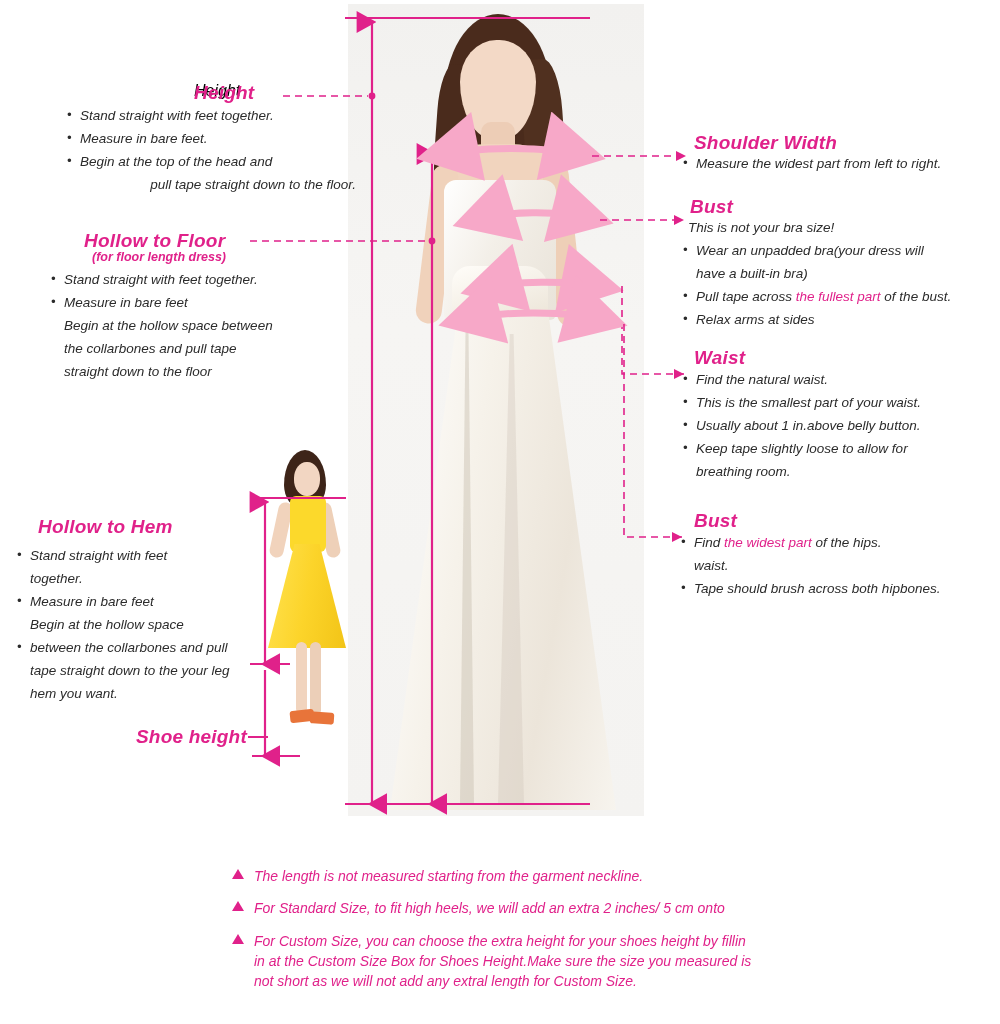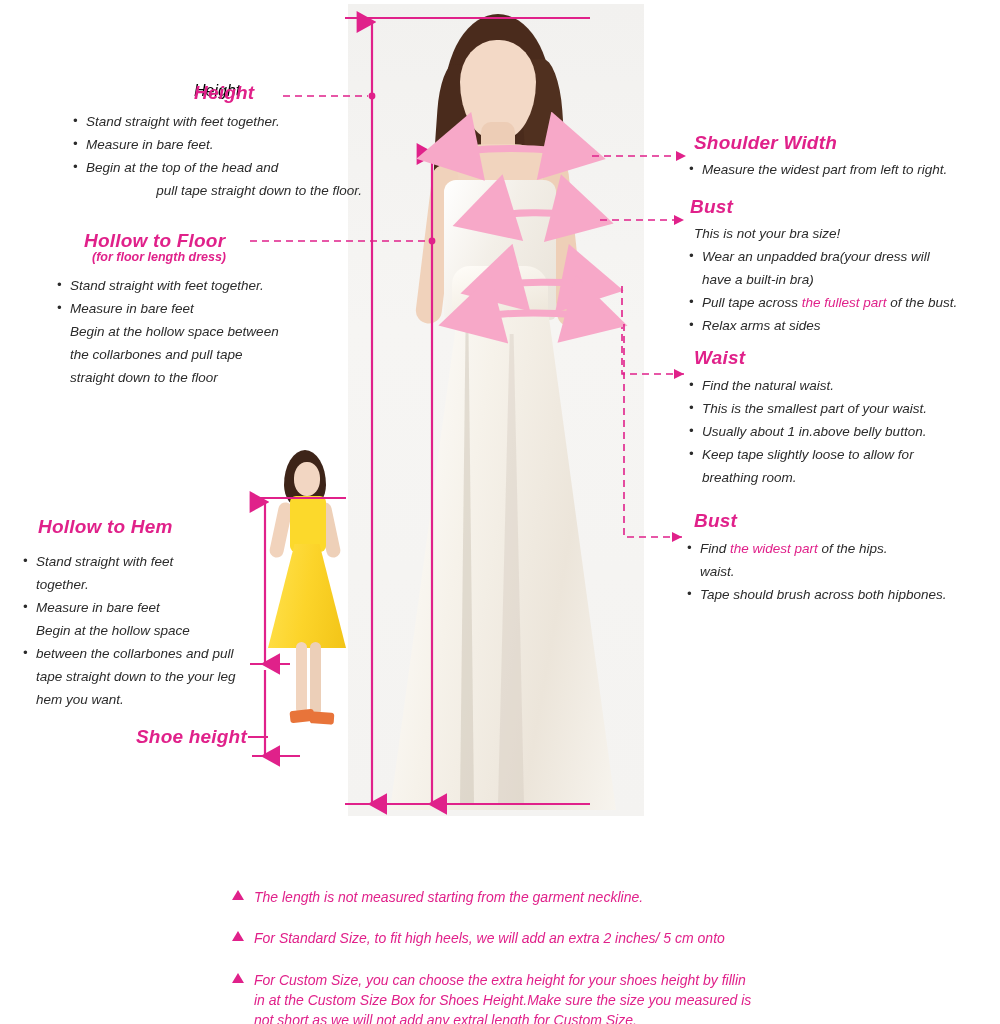--- a/index.html
+++ b/index.html
@@ -32,21 +32,21 @@
     white-space: nowrap;
   }
   .subheading {
     color: #e0218a;
     font-weight: bold;
     font-size: 12.5px;
     white-space: nowrap;
   }
   ul.bullets {
     list-style: none;
-    margin: 8px;
+    margin: 2px;
     padding: 0;
     color: #2b2b2b;
     font-size: 13.5px;
     line-height: 1.55;
   }
   ul.bullets li {
     position: relative;
     padding-left: 14px;
     margin-bottom: 2px;
   }
@@ -68,21 +68,20 @@
     top: 862px;
     width: 760px;
   }
   .note {
     position: relative;
     color: #e0218a;
     font-size: 14px;
     line-height: 1.45;
     padding-left: 22px;
     margin-bottom: 12px;
-    margin-top: 21px;
   }
   .note .tri {
     position: absolute;
     left: 0;
     top: 3px;
     width: 0; height: 0;
     border-left: 6px solid transparent;
     border-right: 6px solid transparent;
     border-bottom: 10px solid #e0218a;
   }

